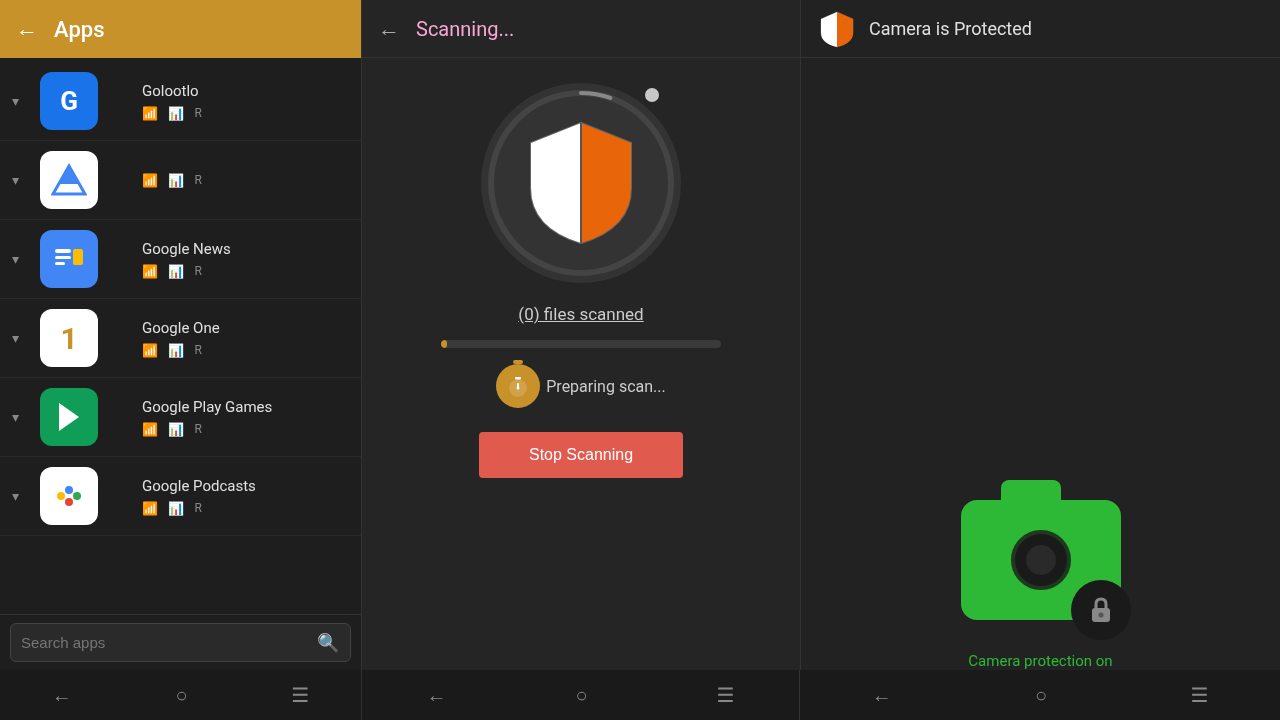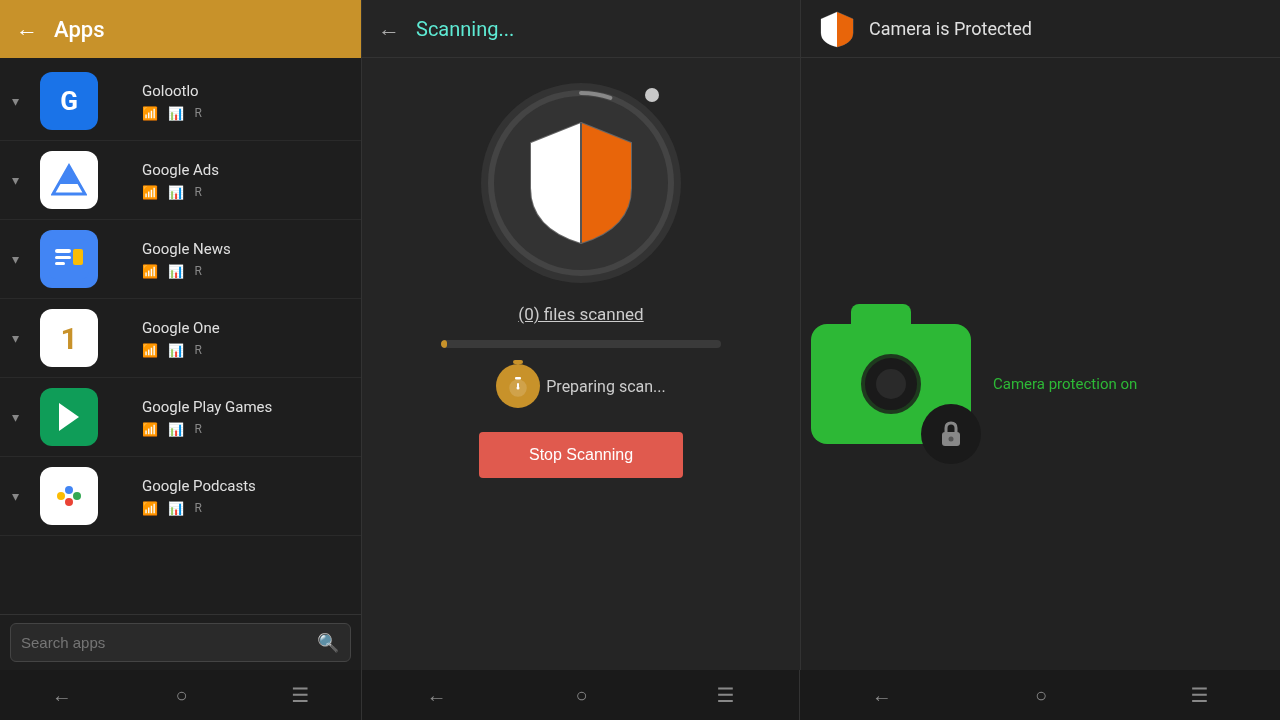--- a/index.html
+++ b/index.html
@@ -167,21 +167,21 @@
       border-bottom: 1px solid #333;
     }
 
     .back-icon-mid {
       color: #aaa;
       font-size: 22px;
       cursor: pointer;
     }
 
     .scanning-title {
-      color: #5eead4;
+      color: #f9a8d4;
       font-size: 20px;
       font-weight: 400;
     }
 
     .middle-content {
       flex: 1;
       display: flex;
       flex-direction: column;
       align-items: center;
       padding: 20px;
@@ -321,23 +321,23 @@
 
     .camera-protected-text {
       color: #e0e0e0;
       font-size: 18px;
       font-weight: 400;
     }
 
     .right-content {
       flex: 1;
       display: flex;
-      flex-direction: row;
-      align-items: center;
-      justify-content: flex-start;
+      flex-direction: column;
+      align-items: center;
+      justify-content: flex-end;
       gap: 12px;
     }
 
     .camera-icon-container {
       position: relative;
       width: 180px;
       height: 160px;
     }
 
     .camera-body {
@@ -453,21 +453,20 @@
 
       <div class="app-item">
         <span class="app-item-chevron">▾</span>
         <div class="app-icon app-icon-google-ads">
           <svg width="36" height="36" viewBox="0 0 36 36">
             <polygon points="18,4 34,32 2,32" fill="none" stroke="#4285f4" stroke-width="3"></polygon>
             <polygon points="18,4 28,22 8,22" fill="#4285f4"></polygon>
           </svg>
         </div>
         <div class="app-info">
-          <div class="app-name">Google Ads</div>
           <div class="app-status-row">
             <span class="status-icon">📶</span>
             <span class="signal-icon">📊</span>
             <span class="r-badge">R</span>
           </div>
         </div>
       </div>
 
       <div class="app-item">
         <span class="app-item-chevron">▾</span>

